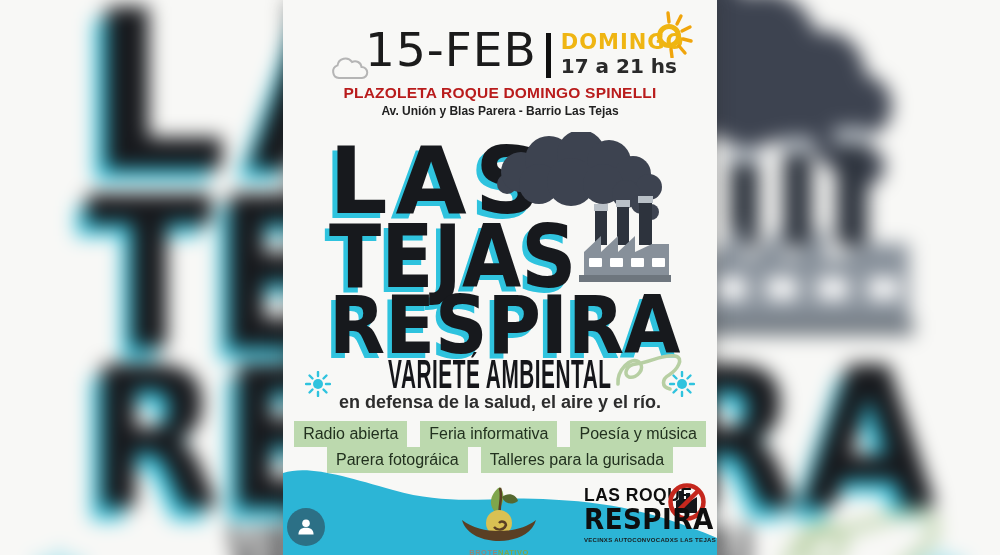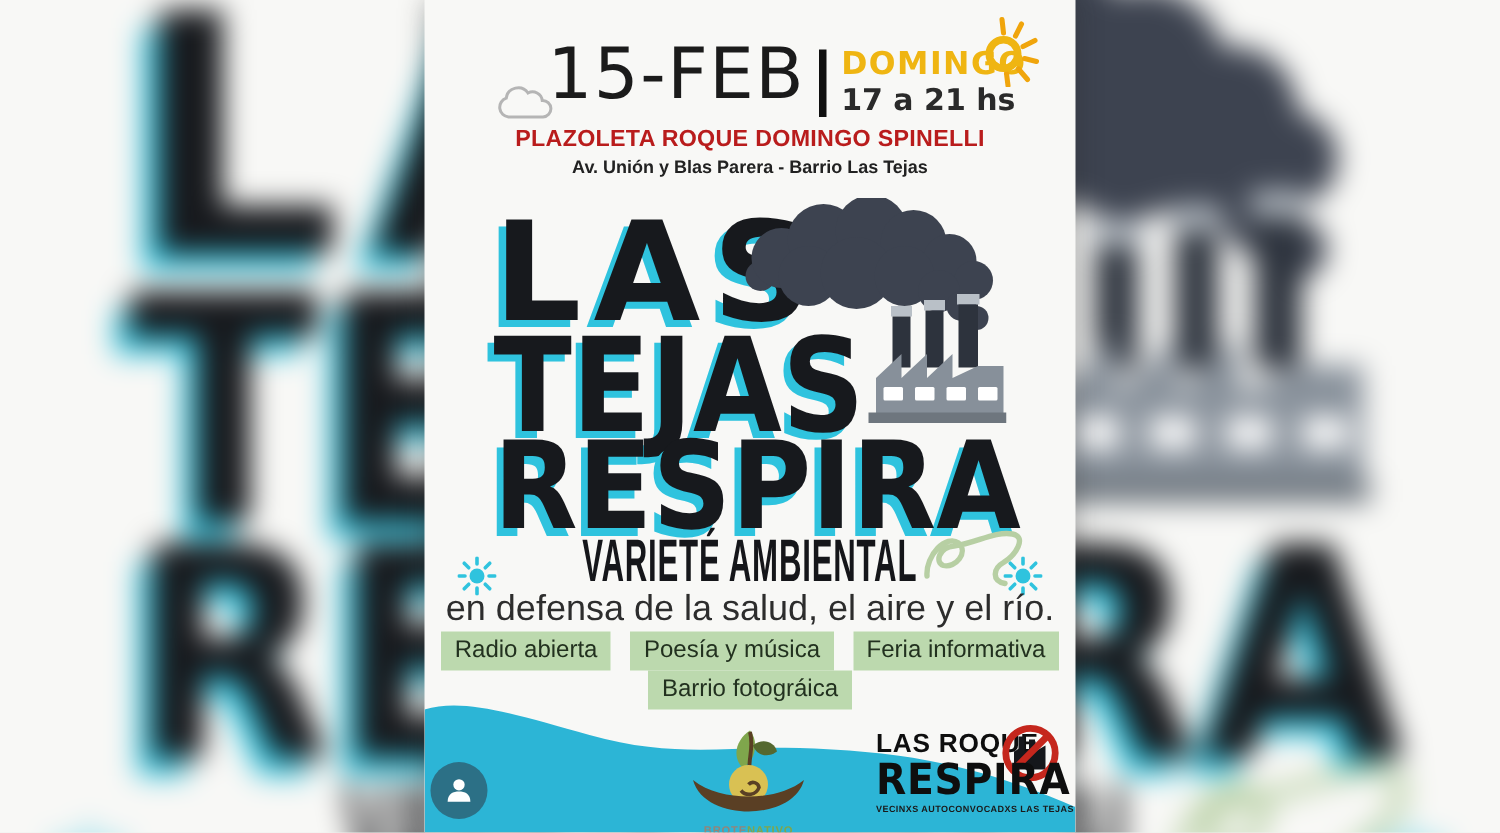--- a/index.html
+++ b/index.html
@@ -37,21 +37,21 @@
   .t1{top:146px;font-size:92px;letter-spacing:8px;}
   .t2{top:224px;font-size:87px;transform:scaleX(.88);}
   .t3{top:294px;font-size:81px;transform:scaleX(.90);}
   .factory{position:absolute;left:208px;top:132px;}
 
   
   .subtitle-row{position:absolute;left:0;top:352px;width:100%;display:flex;justify-content:center;align-items:flex-end;gap:6px;}
   .variete{font-size:40px;font-weight:bold;color:#15161a;transform:scaleX(.52);transform-origin:center;
            letter-spacing:1px;white-space:nowrap;font-family:"Liberation Sans",sans-serif;margin:0 -52px;}
   .squiggle{position:absolute;left:332px;top:346px;}
-  .defensa{position:absolute;left:0;top:392px;width:100%;text-align:center;font-size:24px;font-weight:normal;color:#2d2d2d;}
+  .defensa{position:absolute;left:0;top:392px;width:100%;text-align:center;font-size:18px;font-weight:bold;color:#2d2d2d;}
 
   
   .tags{position:absolute;left:0;width:100%;display:flex;justify-content:center;gap:13px;}
   .tags.row1{top:421px;}
   .tags.row2{top:447px;}
   .tag{background:var(--tagGreen);color:var(--tagInk);font-size:16px;font-weight:normal;
        padding:3px 9px 4px;line-height:1.2;white-space:nowrap;}
 
   
   .wave{position:absolute;left:0;top:460px;width:434px;height:95px;}
@@ -267,25 +267,26 @@
     </div>
     <svg class="squiggle" width="88" height="46" viewBox="0 0 88 46">
       <path d="M3,38 C2,24 16,10 24,16 C31,22 22,33 14,31 C8,29 11,19 21,18 C36,16 48,8 60,10 C70,12 62,24 54,29 C47,33 46,41 55,43" fill="none" stroke="var(--sage)" stroke-width="3.6" stroke-linecap="round"></path>
     </svg>
     <div class="defensa">en defensa de la salud, el aire y el río.</div>
   </div>
 
   <div>
     <div class="tags row1">
       <span class="tag">Radio abierta</span>
+      <span class="tag">Feria informativa</span>
       <span class="tag">Poesía y música</span>
-      <span class="tag">Feria informativa</span>
     </div>
     <div class="tags row2">
-      <span class="tag">Barrio fotográica</span>
+      <span class="tag">Parera fotográica</span>
+      <span class="tag">Talleres para la gurisada</span>
     </div>
   </div>
 
   <svg class="wave" width="434" height="95" viewBox="0 0 434 95" preserveAspectRatio="none">
     <path d="M0,13 C26,5 60,16 110,30 C170,47 210,36 260,39 C300,41 330,44 370,55 C395,62 420,72 434,78 L434,95 L0,95 Z" fill="var(--footerCyan)"></path>
   </svg>
 
   <div class="avatar">
     <svg width="24" height="24" viewBox="0 0 38 38">
       <circle cx="19" cy="13" r="6" fill="#ffffff"></circle>

